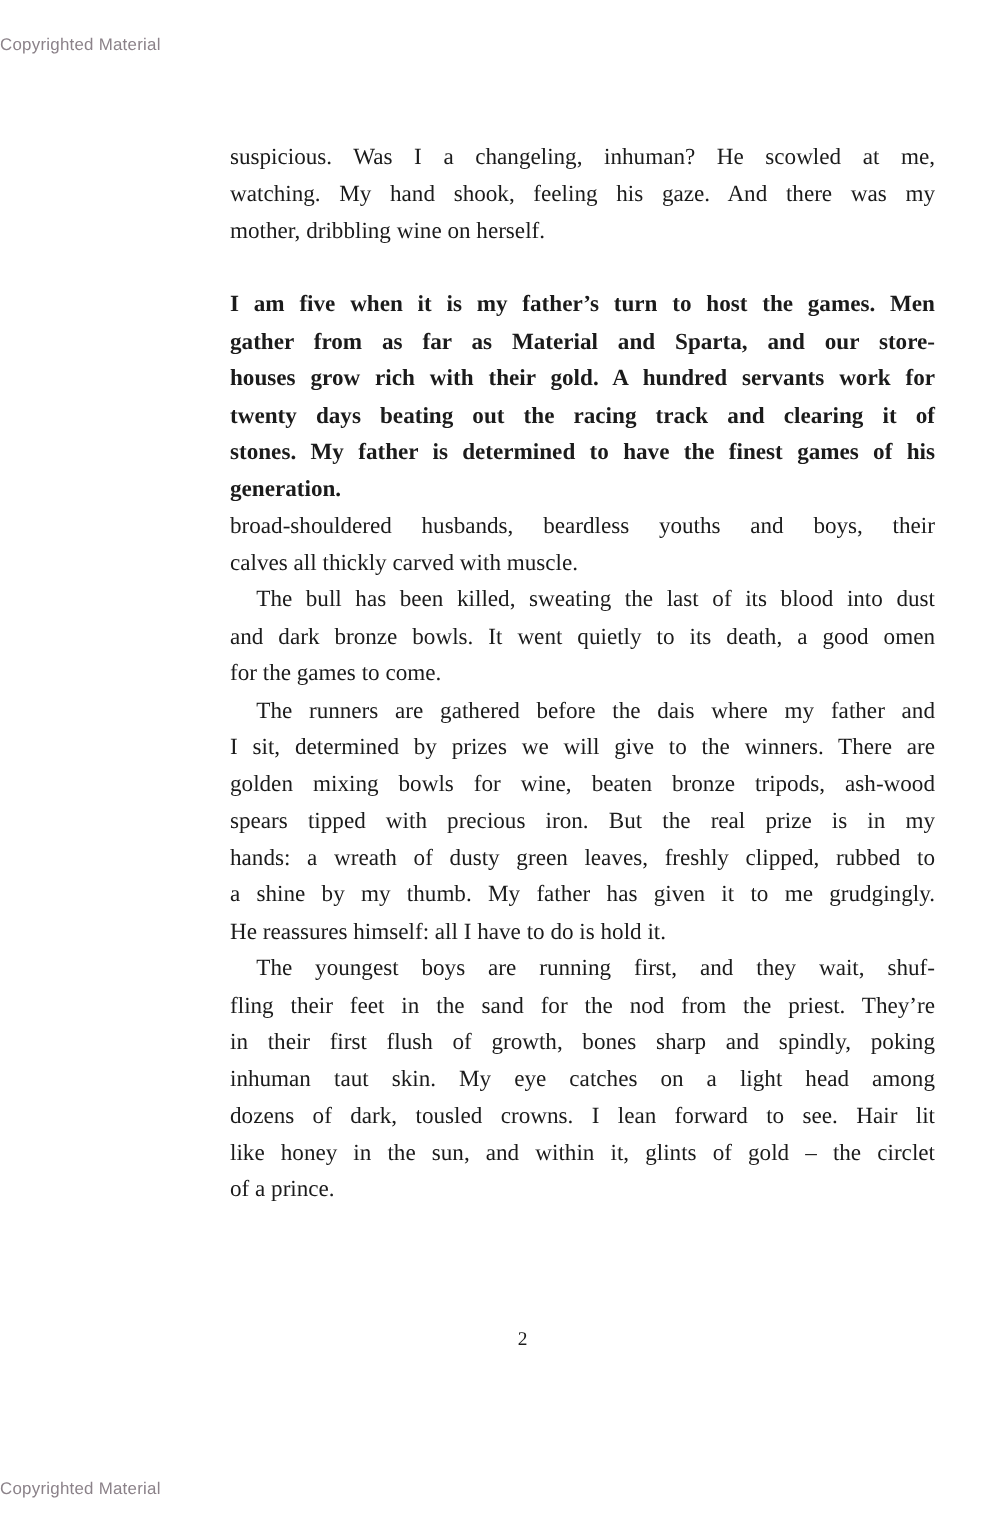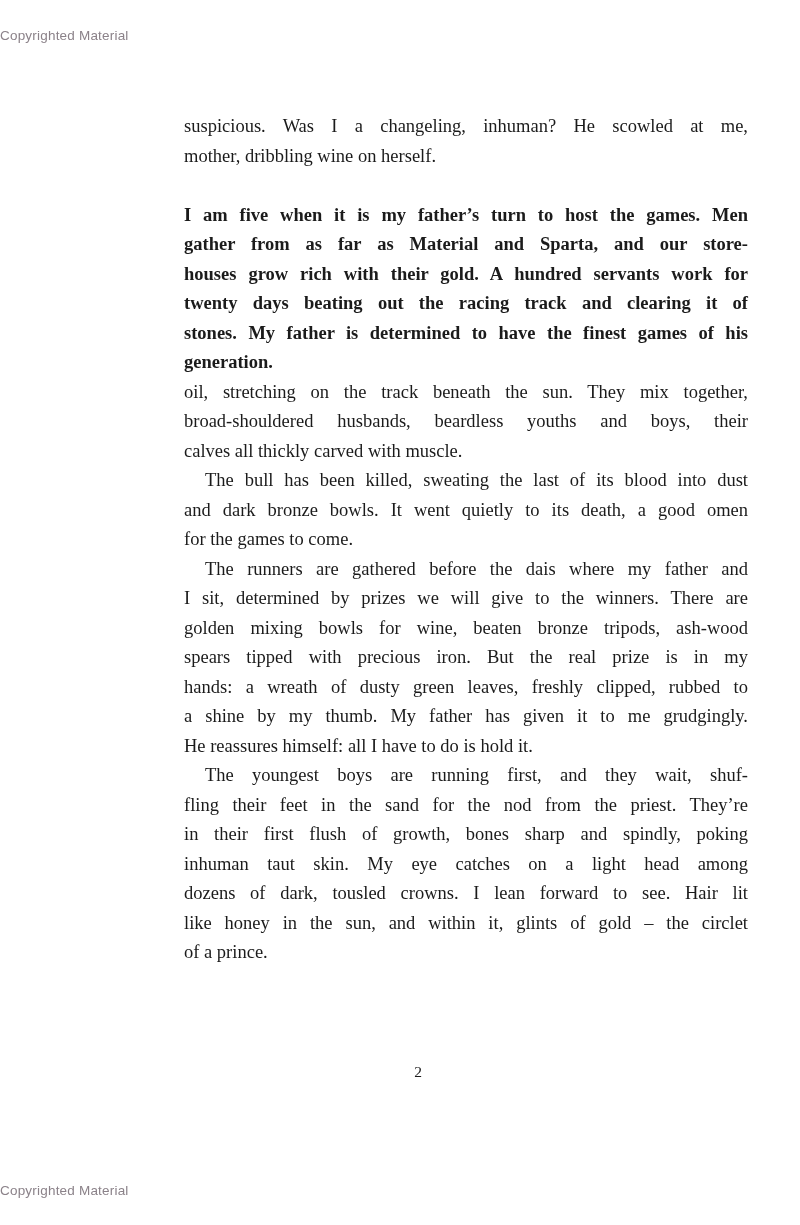--- a/index.html
+++ b/index.html
@@ -55,32 +55,32 @@
   }
 </style>
 </head>
 <body>
 
 <div class="notice top">Copyrighted Material</div>
 
 <div class="text-block">
     <div class="paragraph">
       <div class="line">suspicious. Was I a changeling, inhuman? He scowled at me,</div>
+      <div class="line">watching. My hand shook, feeling his gaze. And there was my</div>
       <div class="line last">mother, dribbling wine on herself.</div>
     </div>
     <div class="paragraph gap-before">
       <div class="line">I am five when it is my father’s turn to host the games. Men</div>
       <div class="line">gather from as far as Material and Sparta, and our store-</div>
       <div class="line">houses grow rich with their gold. A hundred servants work for</div>
       <div class="line">twenty days beating out the racing track and clearing it of</div>
       <div class="line">stones. My father is determined to have the finest games of his</div>
       <div class="line last">generation.</div>
     </div>
     <div class="paragraph">
-      <div class="line">oil, stretching on the track beneath the sun. They mix together,</div>
       <div class="line">broad-shouldered husbands, beardless youths and boys, their</div>
       <div class="line last">calves all thickly carved with muscle.</div>
     </div>
     <div class="paragraph">
       <div class="line indent">The bull has been killed, sweating the last of its blood into dust</div>
       <div class="line">and dark bronze bowls. It went quietly to its death, a good omen</div>
       <div class="line last">for the games to come.</div>
     </div>
     <div class="paragraph">
       <div class="line indent">The runners are gathered before the dais where my father and</div>

